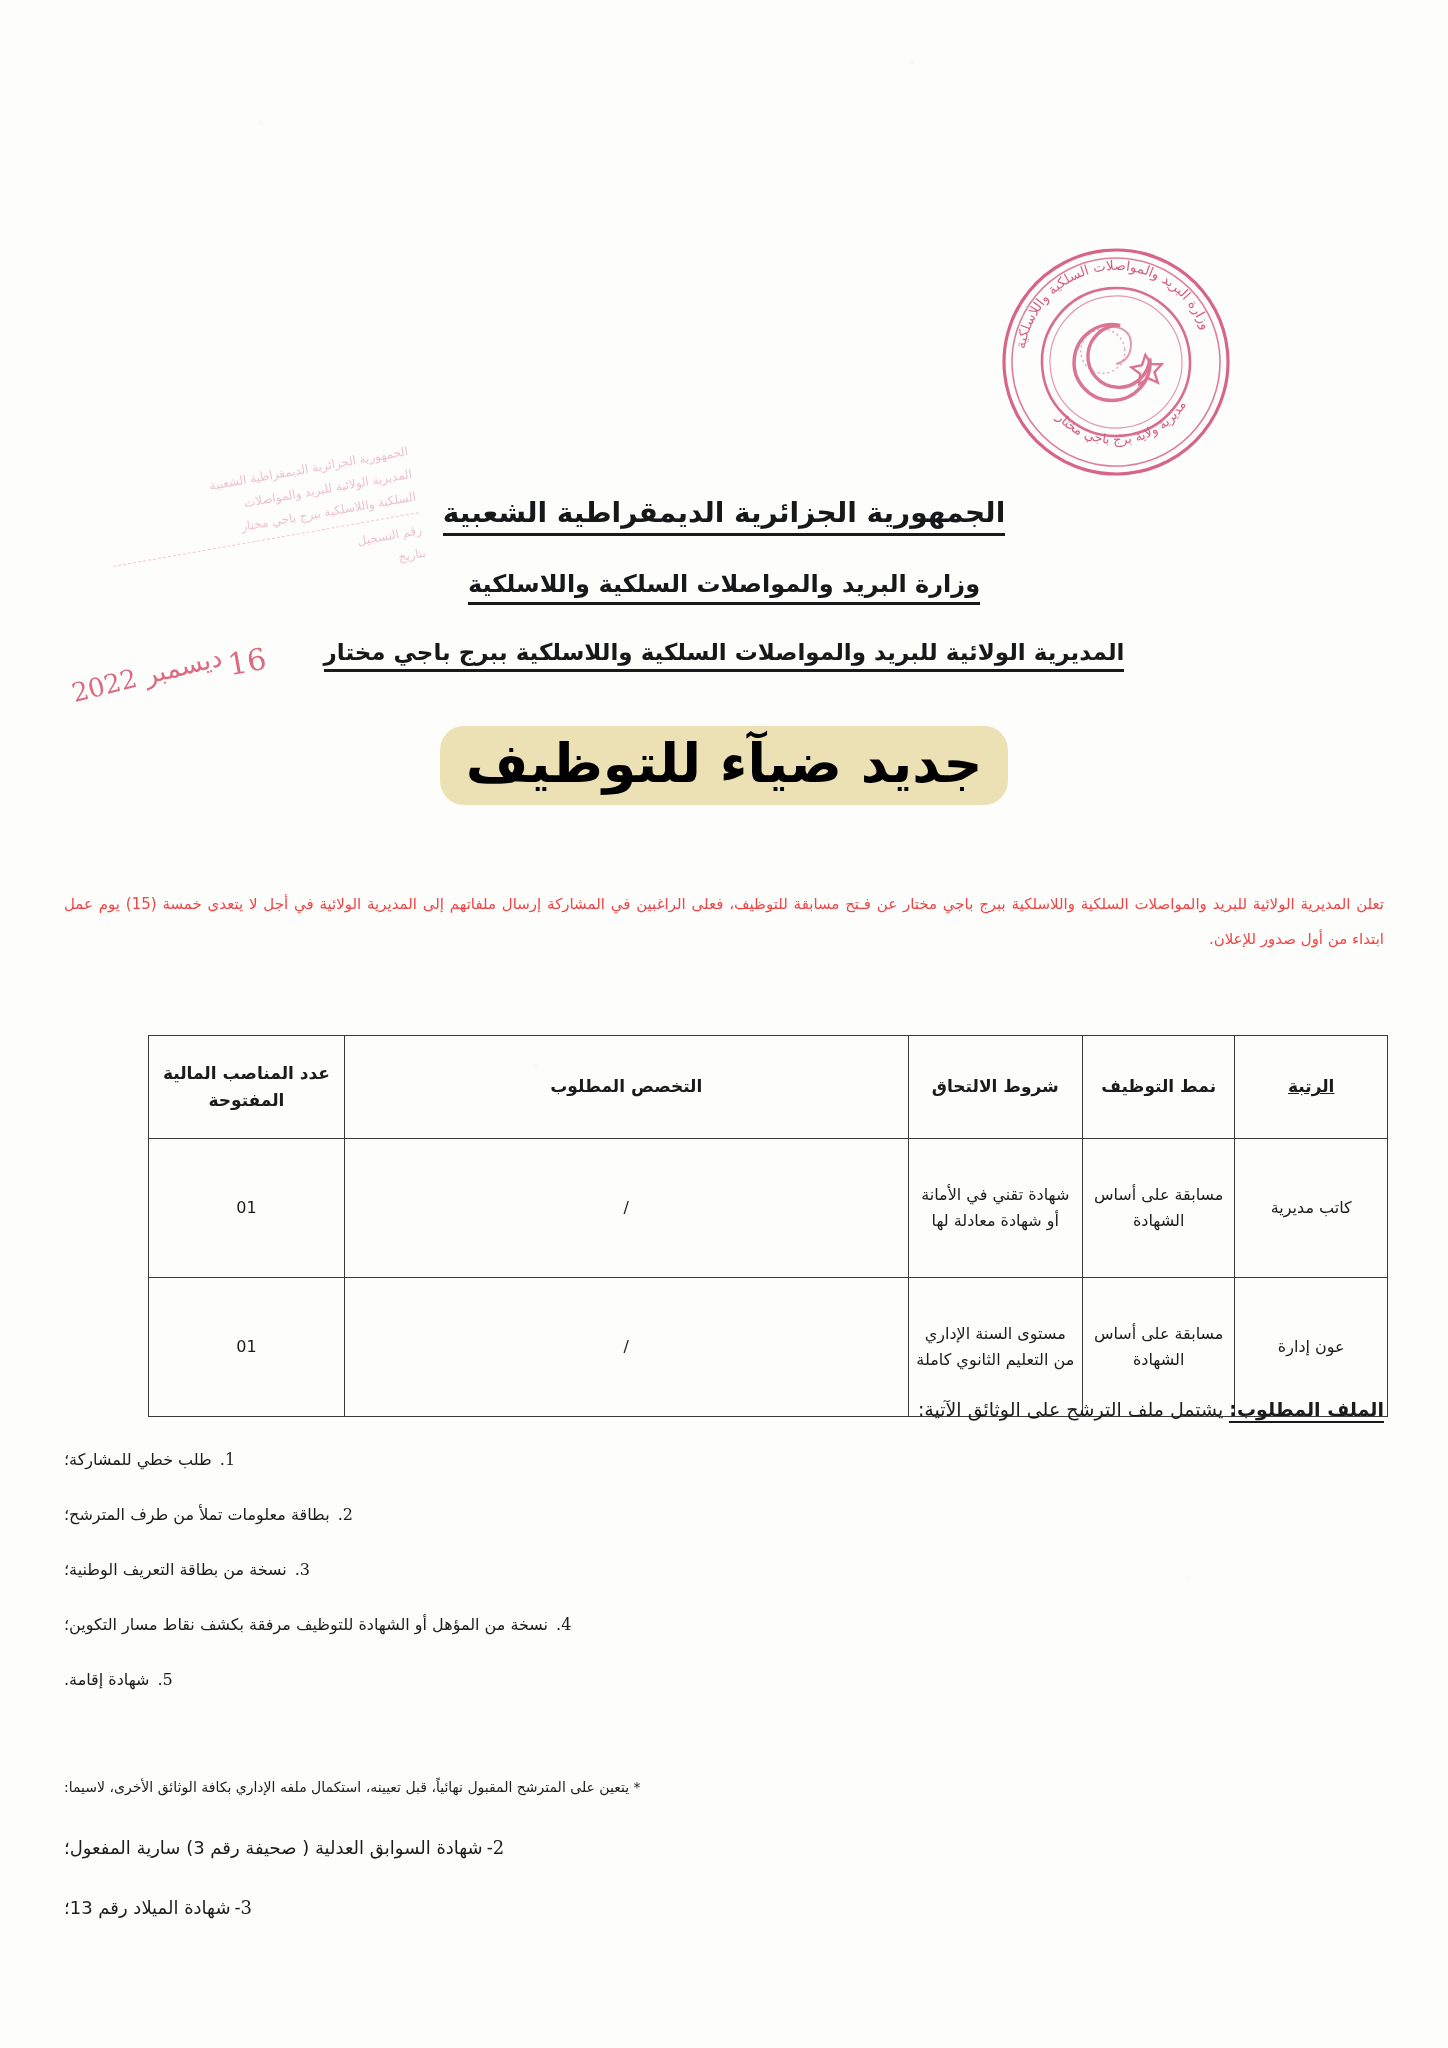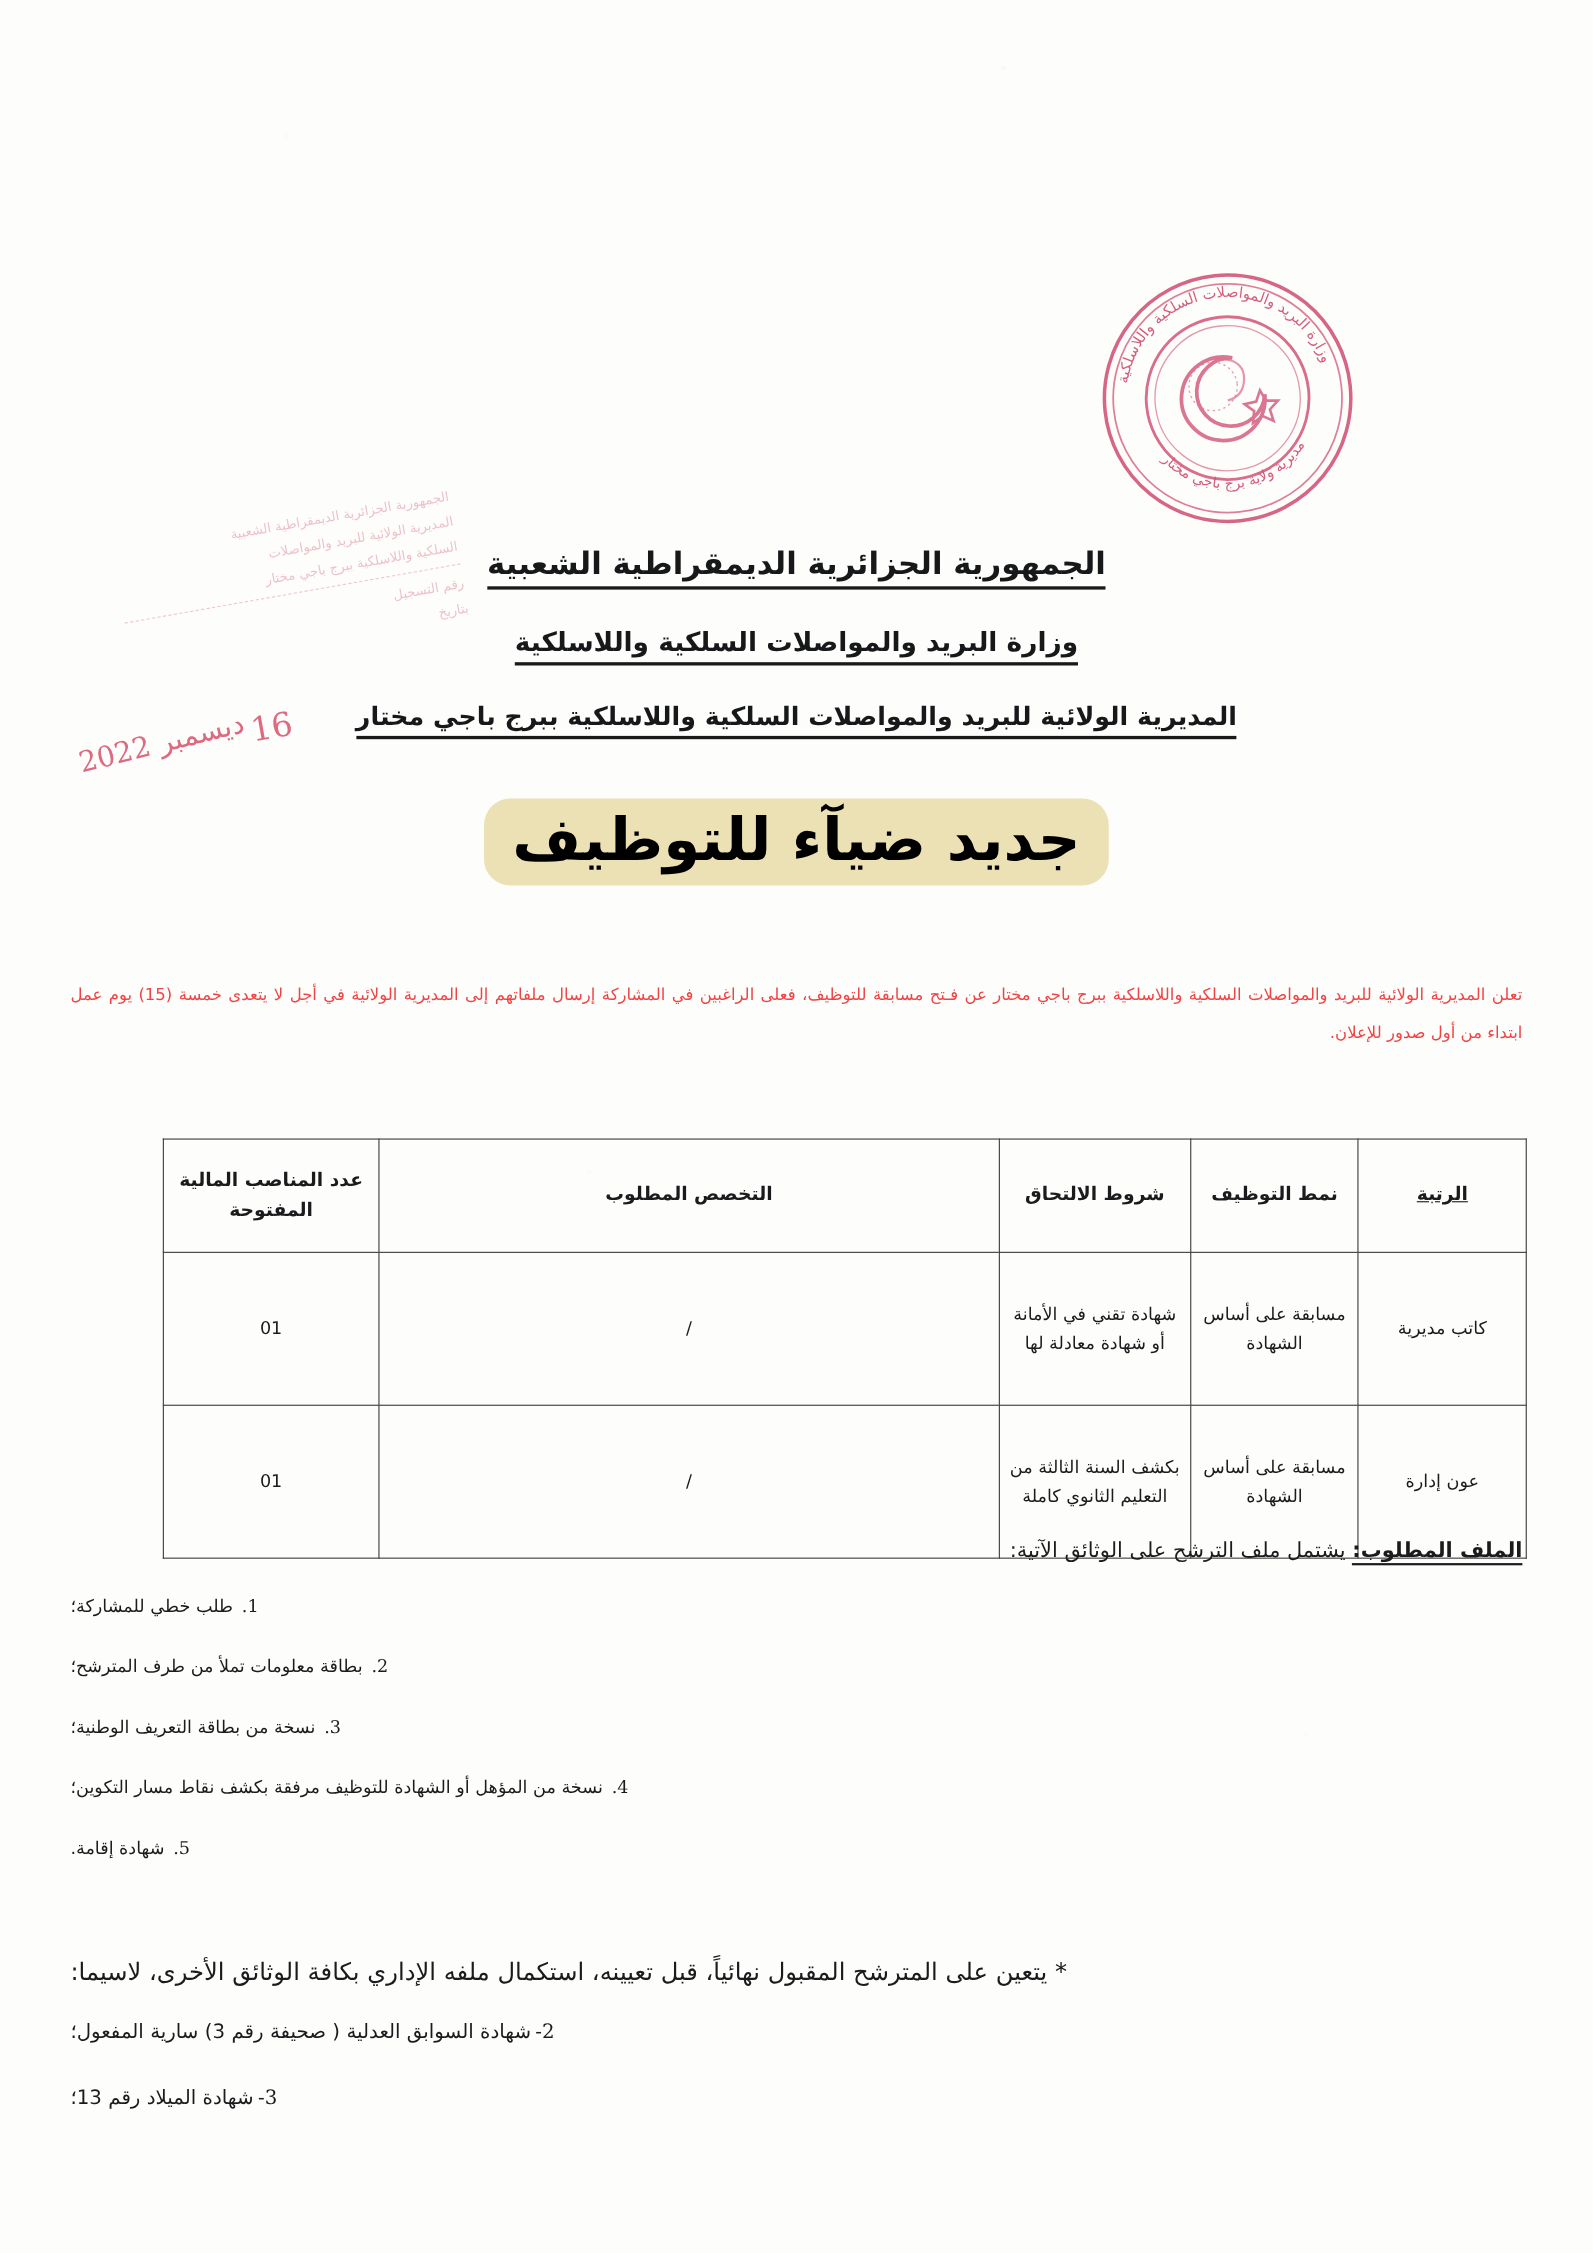--- a/index.html
+++ b/index.html
@@ -238,21 +238,21 @@
 
   
   .note {
     position: absolute;
     top: 1776px;
     right: 56px;
     left: 64px;
     direction: rtl;
     text-align: left;
     font-family: "DejaVu Sans", sans-serif;
-    font-size: 22px;
+    font-size: 14px;
     color: #1b1b1d;
     line-height: 1.6;
   }
   .note-list {
     position: absolute;
     top: 1834px;
     right: 64px;
     left: 64px;
     direction: rtl;
     margin: 0;
@@ -350,21 +350,21 @@
         <tr>
           <td>كاتب مديرية</td>
           <td>مسابقة على أساس الشهادة</td>
           <td>شهادة تقني في الأمانة أو شهادة معادلة لها</td>
           <td class="slash">/</td>
           <td class="num">01</td>
         </tr>
         <tr>
           <td>عون إدارة</td>
           <td>مسابقة على أساس الشهادة</td>
-          <td>بكشف السنة الثالثة من التعليم الثانوي كاملة</td>
+          <td>مستوى السنة الإداري من التعليم الثانوي كاملة</td>
           <td class="slash">/</td>
           <td class="num">01</td>
         </tr>
       </tbody>
     </table>
   </div>
 
   <div class="req-head">
     <span class="lead">الملف المطلوب:</span><span> يشتمل ملف الترشح على الوثائق الآتية:</span>
   </div>

